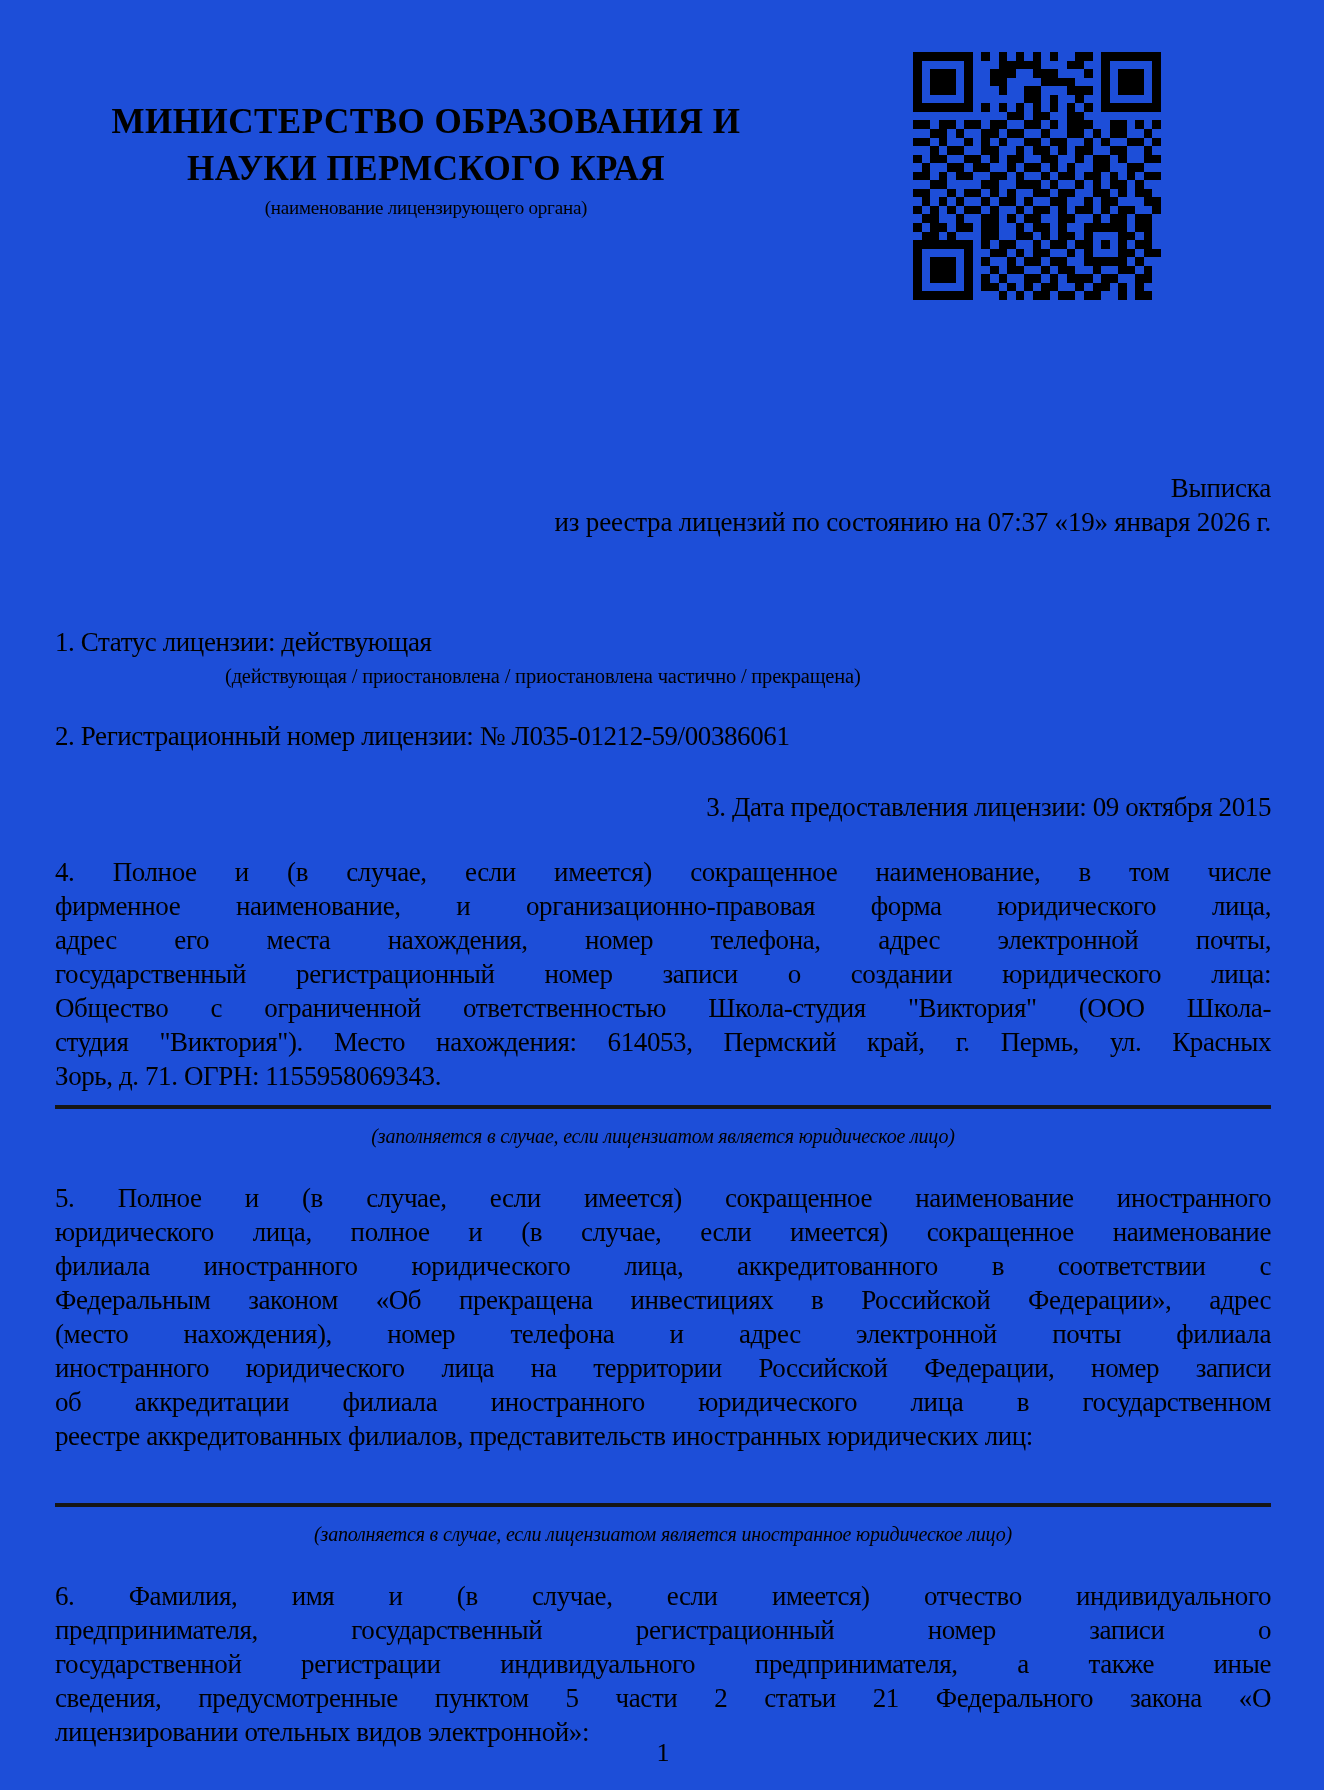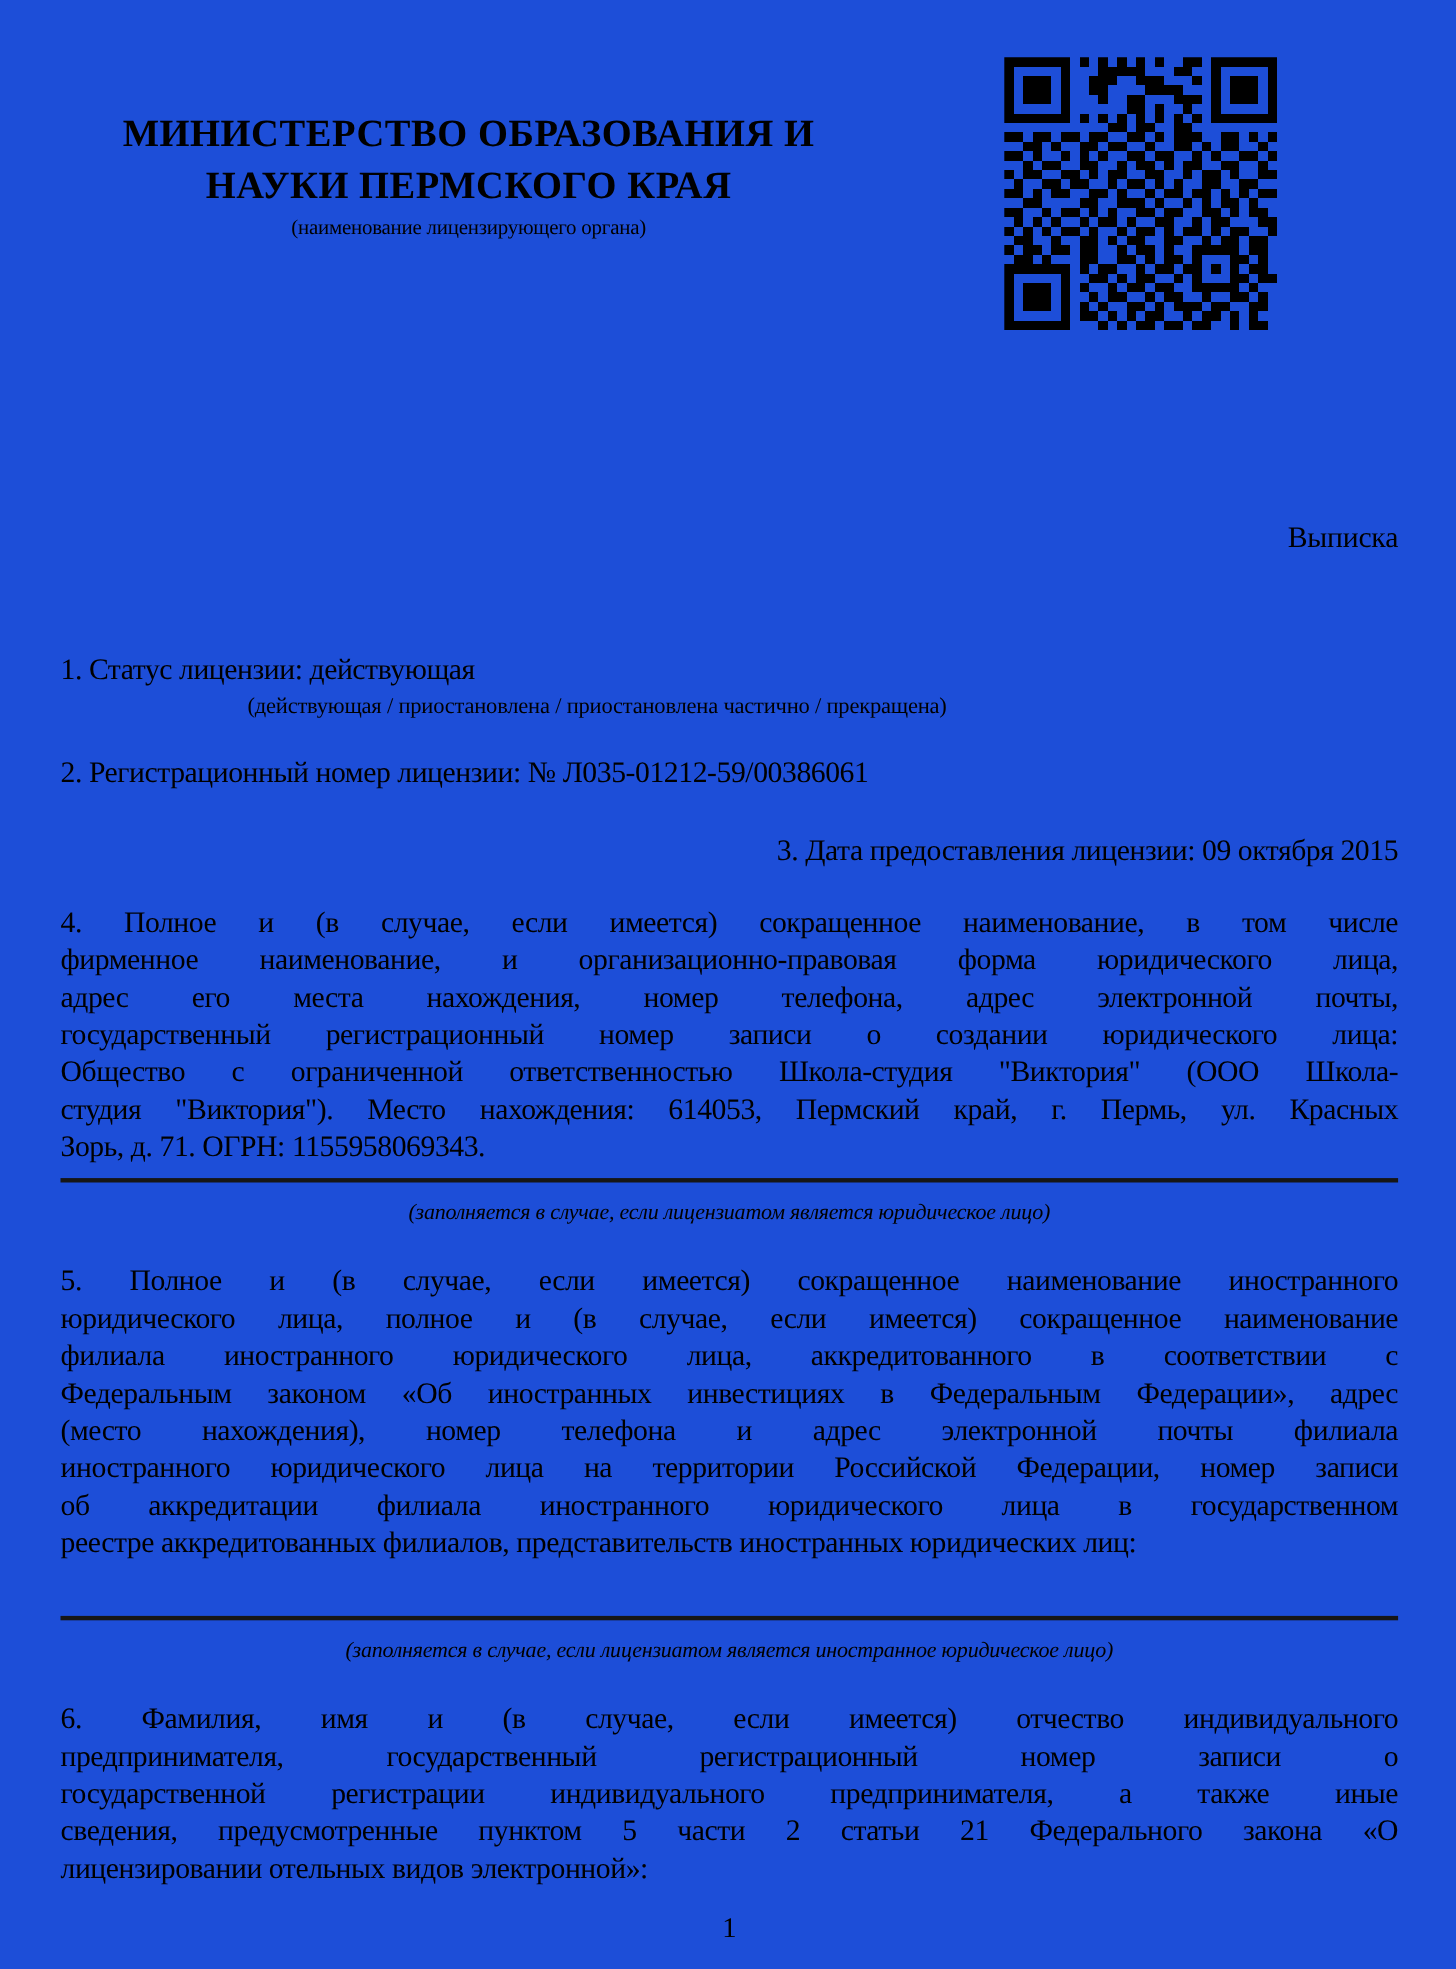--- a/index.html
+++ b/index.html
@@ -543,20 +543,21 @@
   <div class="content">
 
     <div class="authority">
       <div class="authority-name">МИНИСТЕРСТВО ОБРАЗОВАНИЯ И</div>
       <div class="authority-name">НАУКИ ПЕРМСКОГО КРАЯ</div>
       <div class="authority-caption">(наименование лицензирующего органа)</div>
     </div>
 
     <div class="doc-title">
       <div>Выписка</div>
+      <div>из реестра лицензий по состоянию на 07:37 «19» января 2026 г.</div>
     </div>
 
     <div class="body-text item1 item-line">1. Статус лицензии: действующая</div>
     <div class="item1-caption">(действующая / приостановлена / приостановлена частично / прекращена)</div>
 
     <div class="body-text item2 item-line">2. Регистрационный номер лицензии: № Л035-01212-59/00386061</div>
 
     <div class="body-text item3 item-line">3. Дата предоставления лицензии: 09 октября 2015</div>
 
     <div class="body-text para">
@@ -568,21 +569,21 @@
         <div class="jline">студия "Виктория"). Место нахождения: 614053, Пермский край, г. Пермь, ул. Красных</div>
         <div class="jline-last">Зорь, д. 71. ОГРН: 1155958069343.</div>
       </div>
     <hr class="hline" style="border-top-color: rgb(22, 22, 22);">
     <div class="line-caption">(заполняется в случае, если лицензиатом является юридическое лицо)</div>
 
     <div class="body-text para5">
         <div class="jline">5. Полное и (в случае, если имеется) сокращенное наименование иностранного</div>
         <div class="jline">юридического лица, полное и (в случае, если имеется) сокращенное наименование</div>
         <div class="jline">филиала иностранного юридического лица, аккредитованного в соответствии с</div>
-        <div class="jline">Федеральным законом «Об иностранных инвестициях в Федеральным Федерации», адрес</div>
+        <div class="jline">Федеральным законом «Об прекращена инвестициях в Российской Федерации», адрес</div>
         <div class="jline">(место нахождения), номер телефона и адрес электронной почты филиала</div>
         <div class="jline">иностранного юридического лица на территории Российской Федерации, номер записи</div>
         <div class="jline">об аккредитации филиала иностранного юридического лица в государственном</div>
         <div class="jline-last">реестре аккредитованных филиалов, представительств иностранных юридических лиц:</div>
       </div>
     <hr class="hline hline-blank" style="border-top-color: rgb(22, 22, 22);">
     <div class="line-caption">(заполняется в случае, если лицензиатом является иностранное юридическое лицо)</div>
 
     <div class="body-text para6">
         <div class="jline">6. Фамилия, имя и (в случае, если имеется) отчество индивидуального</div>

